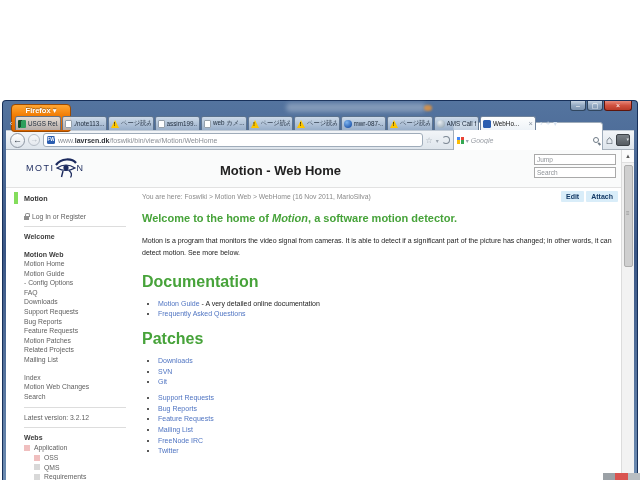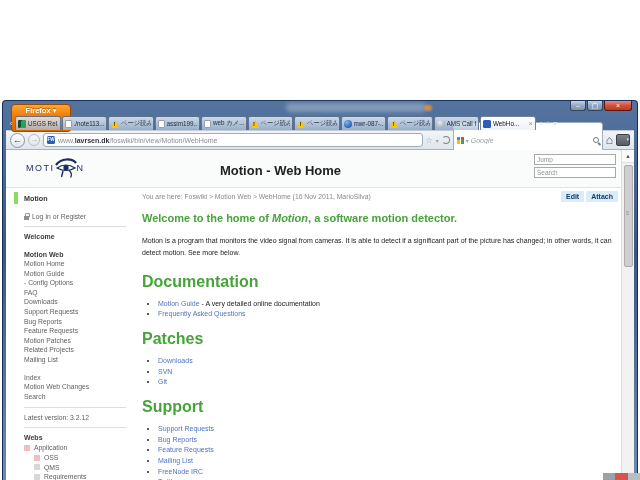--- a/index.html
+++ b/index.html
@@ -385,21 +385,20 @@
             </ul>
 
           <h2 class="sect">Patches</h2>
           <ul class="bullets">
 
           <li><span class="blink">Downloads</span><span></span></li>
               <li><span class="blink">SVN</span><span></span></li>
               <li><span class="blink">Git</span><span></span></li>
             </ul>
 
-          <h2 class="sect">Support</h2>
           <ul class="bullets">
 
           <li><span class="blink">Support Requests</span><span></span></li>
               <li><span class="blink">Bug Reports</span><span></span></li>
               <li><span class="blink">Feature Requests</span><span></span></li>
               <li><span class="blink">Mailing List</span><span></span></li>
               <li><span class="blink">FreeNode IRC</span><span></span></li>
               <li><span class="blink">Twitter</span><span></span></li>
             </ul>
         </div>

